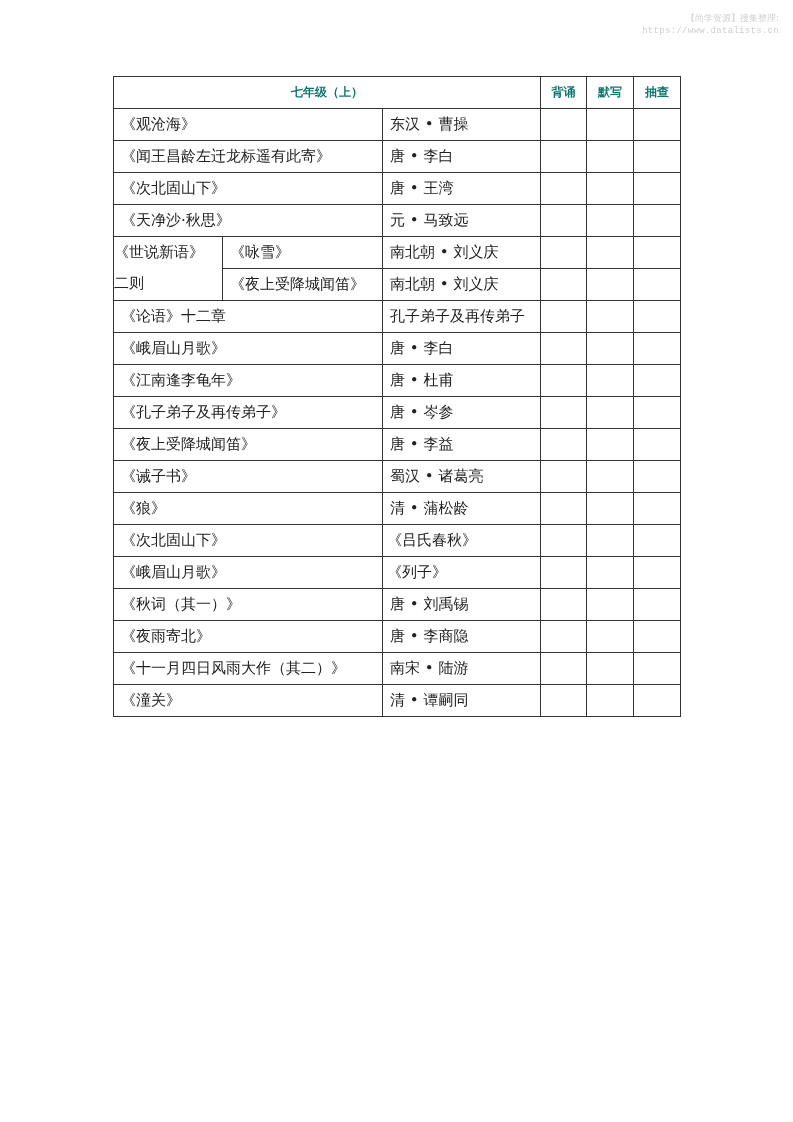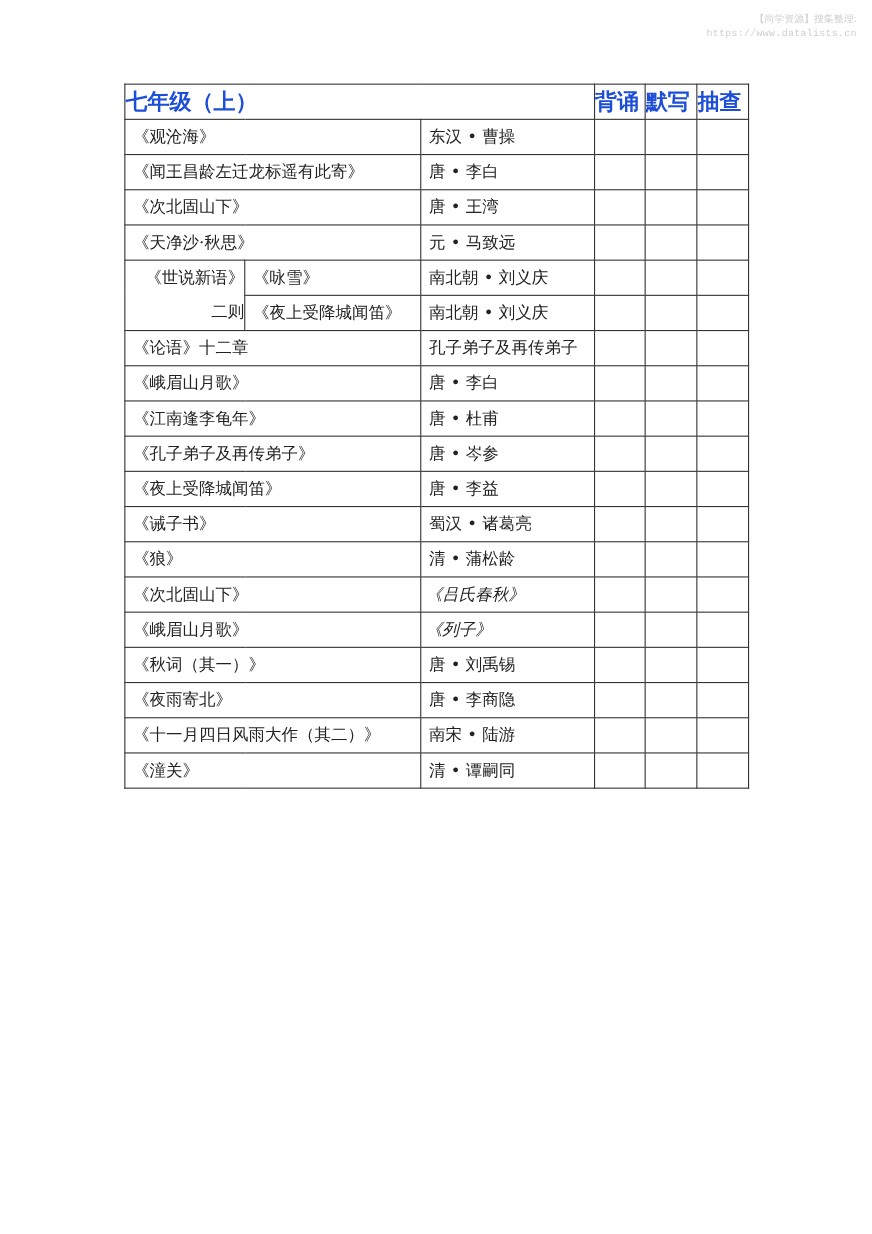--- a/index.html
+++ b/index.html
@@ -6,25 +6,25 @@
     body { width: 793px; height: 1122px; position: relative; overflow: hidden;
            font-family: "DejaVu Serif", "Liberation Serif", serif; color: #222; }
     .watermark { position: absolute; top: 12px; right: 14px; text-align: right;
                  color: #cfcfcf; font-size: 9px; line-height: 13px; margin-left: 20px; }
     .watermark .wm1 { font-family: "DejaVu Sans", sans-serif; }
     .watermark .wm2 { font-family: Liberation Mono, monospace; letter-spacing: 0.3px; }
     table.poems { position: absolute; left: 113px; top: 76px; border-collapse: collapse;
                   table-layout: fixed; width: 567px; }
     table.poems td { border: 1px solid #333; height: 31px; padding: 0 0 0 7px;
                      font-size: 15px; white-space: nowrap; overflow: hidden; vertical-align: middle; }
-    table.poems td.hdr { color: #1d4ed8; font-weight: bold; font-family: "DejaVu Sans", "Liberation Sans", sans-serif;
-                         font-size: 20px; padding: 0; }
+    table.poems td.hdr { color: #0f766e; font-weight: bold; font-family: "DejaVu Sans", "Liberation Sans", sans-serif;
+                         font-size: 12px; text-align: center; padding: 0; }
     table.poems td.blank { padding: 0; }
-    table.poems td.group-label { text-align: right; padding: 0; vertical-align: top; line-height: 31px; }
-    table.poems td.author-indent { padding-left: 4px; font-style: italic; }
+    table.poems td.group-label { text-align: left; padding: 0; vertical-align: top; line-height: 31px; }
+    table.poems td.author-indent { padding-left: 4px; }
   </style>
 </head>
 <body>
 
 <div class="watermark">
   <div class="wm1">【尚学资源】搜集整理:</div>
   <div class="wm2">https://www.datalists.cn</div>
 </div>
 
 <table class="poems">

